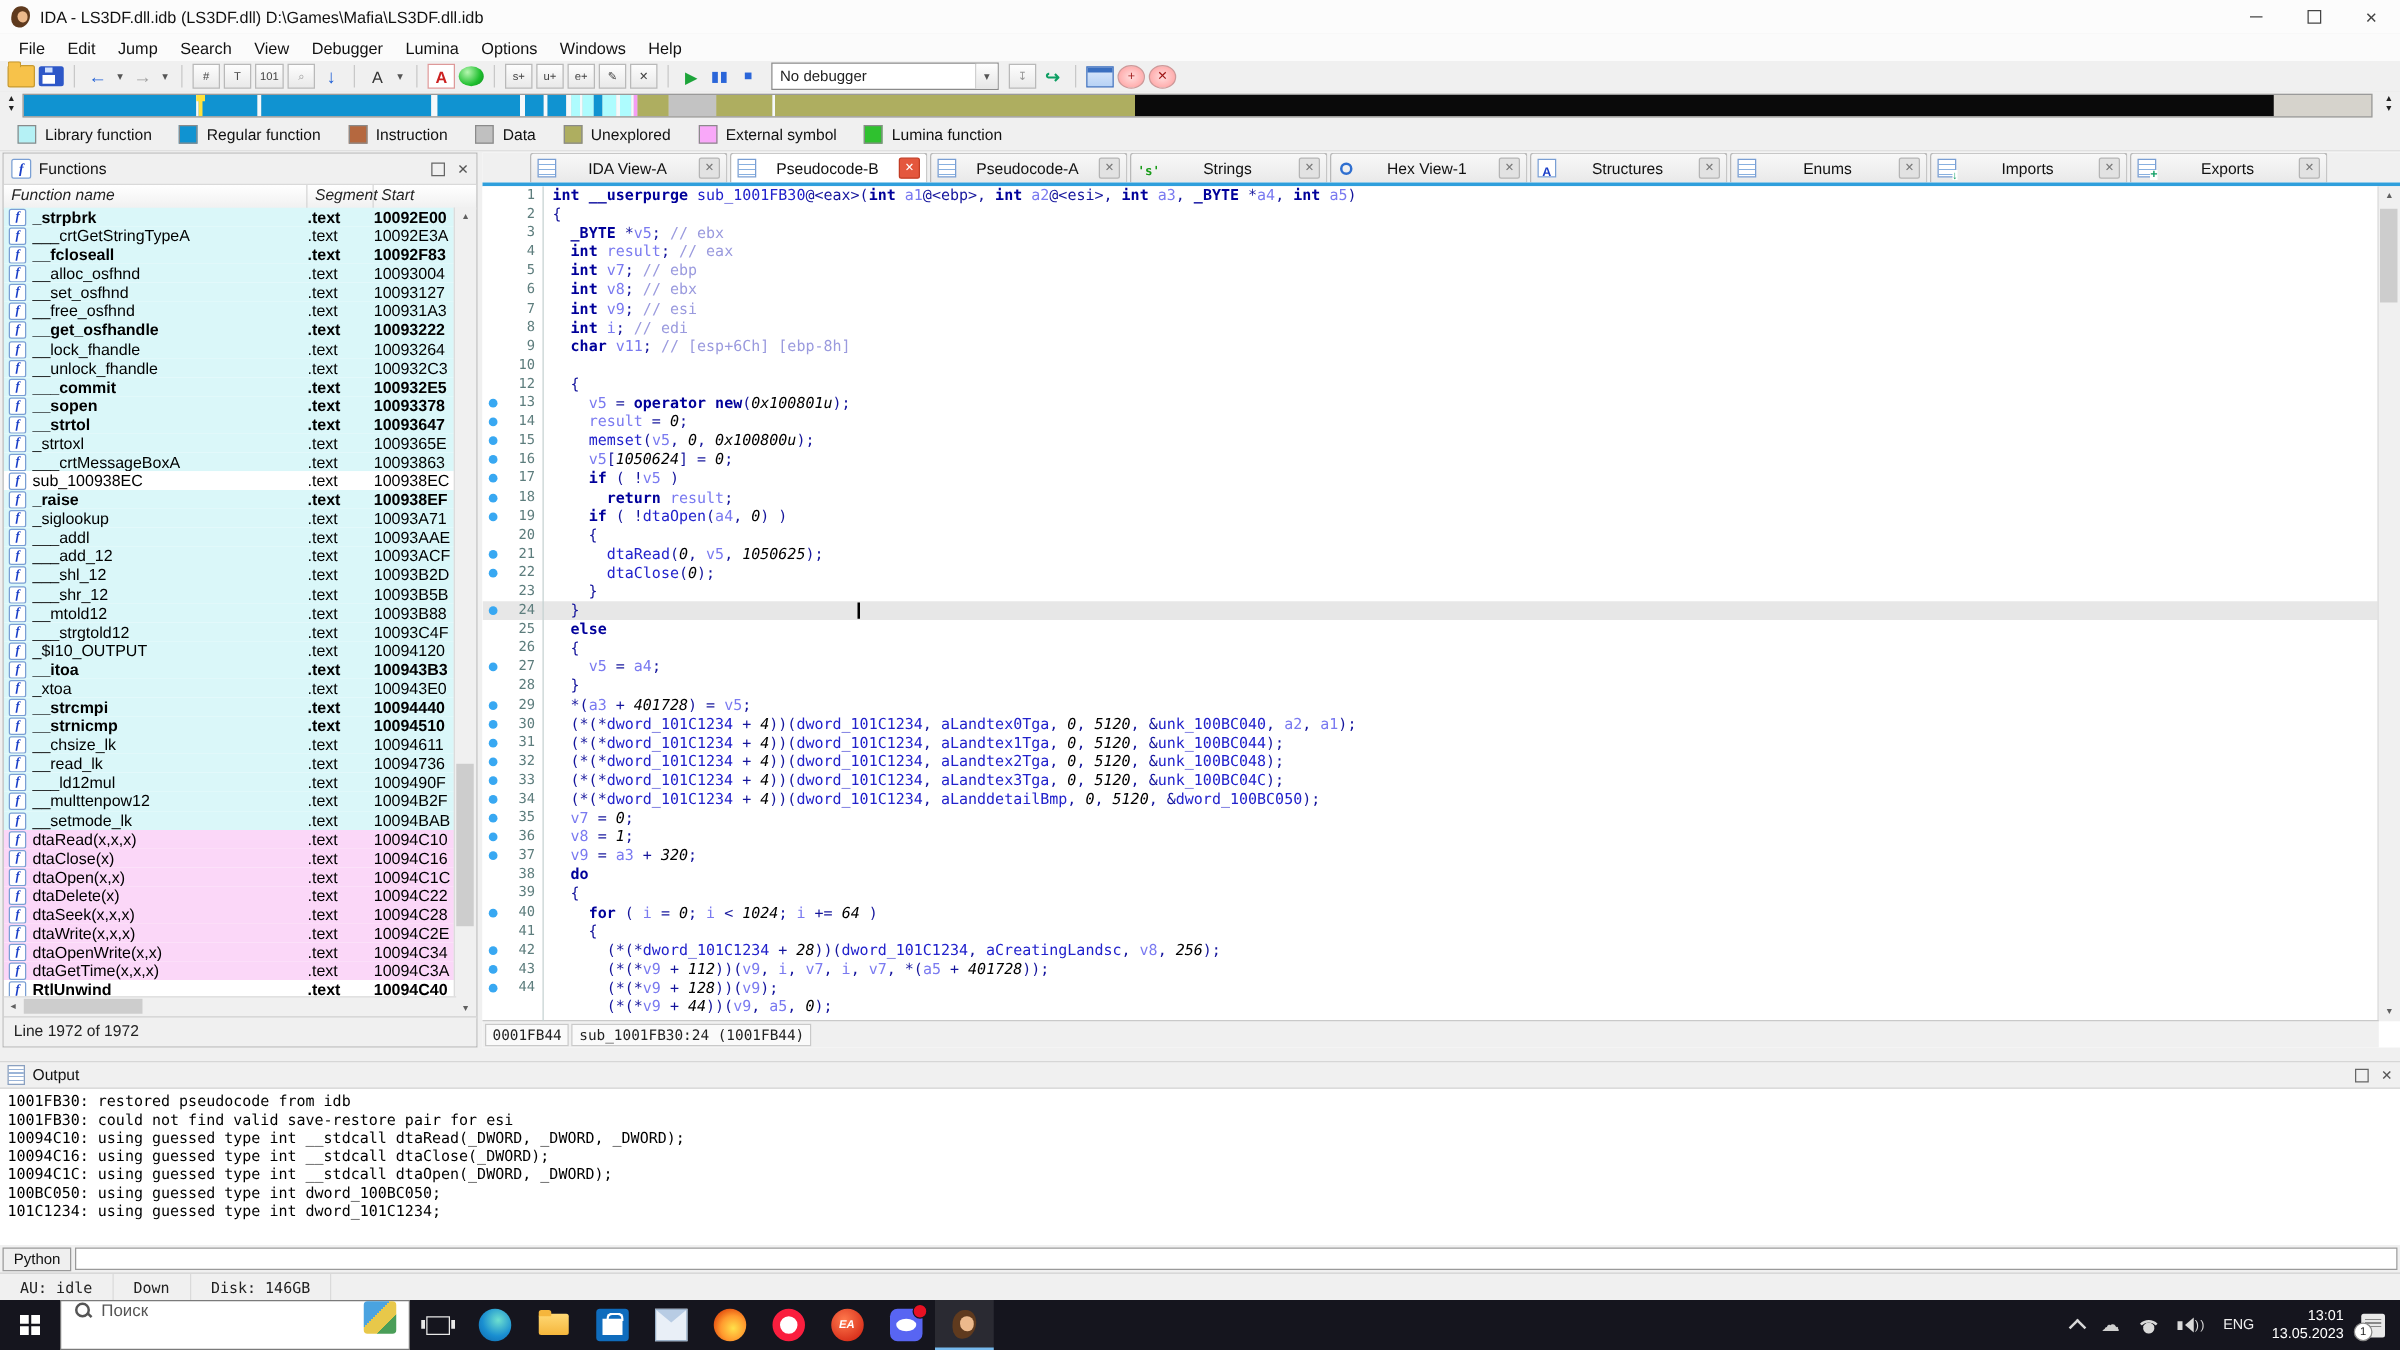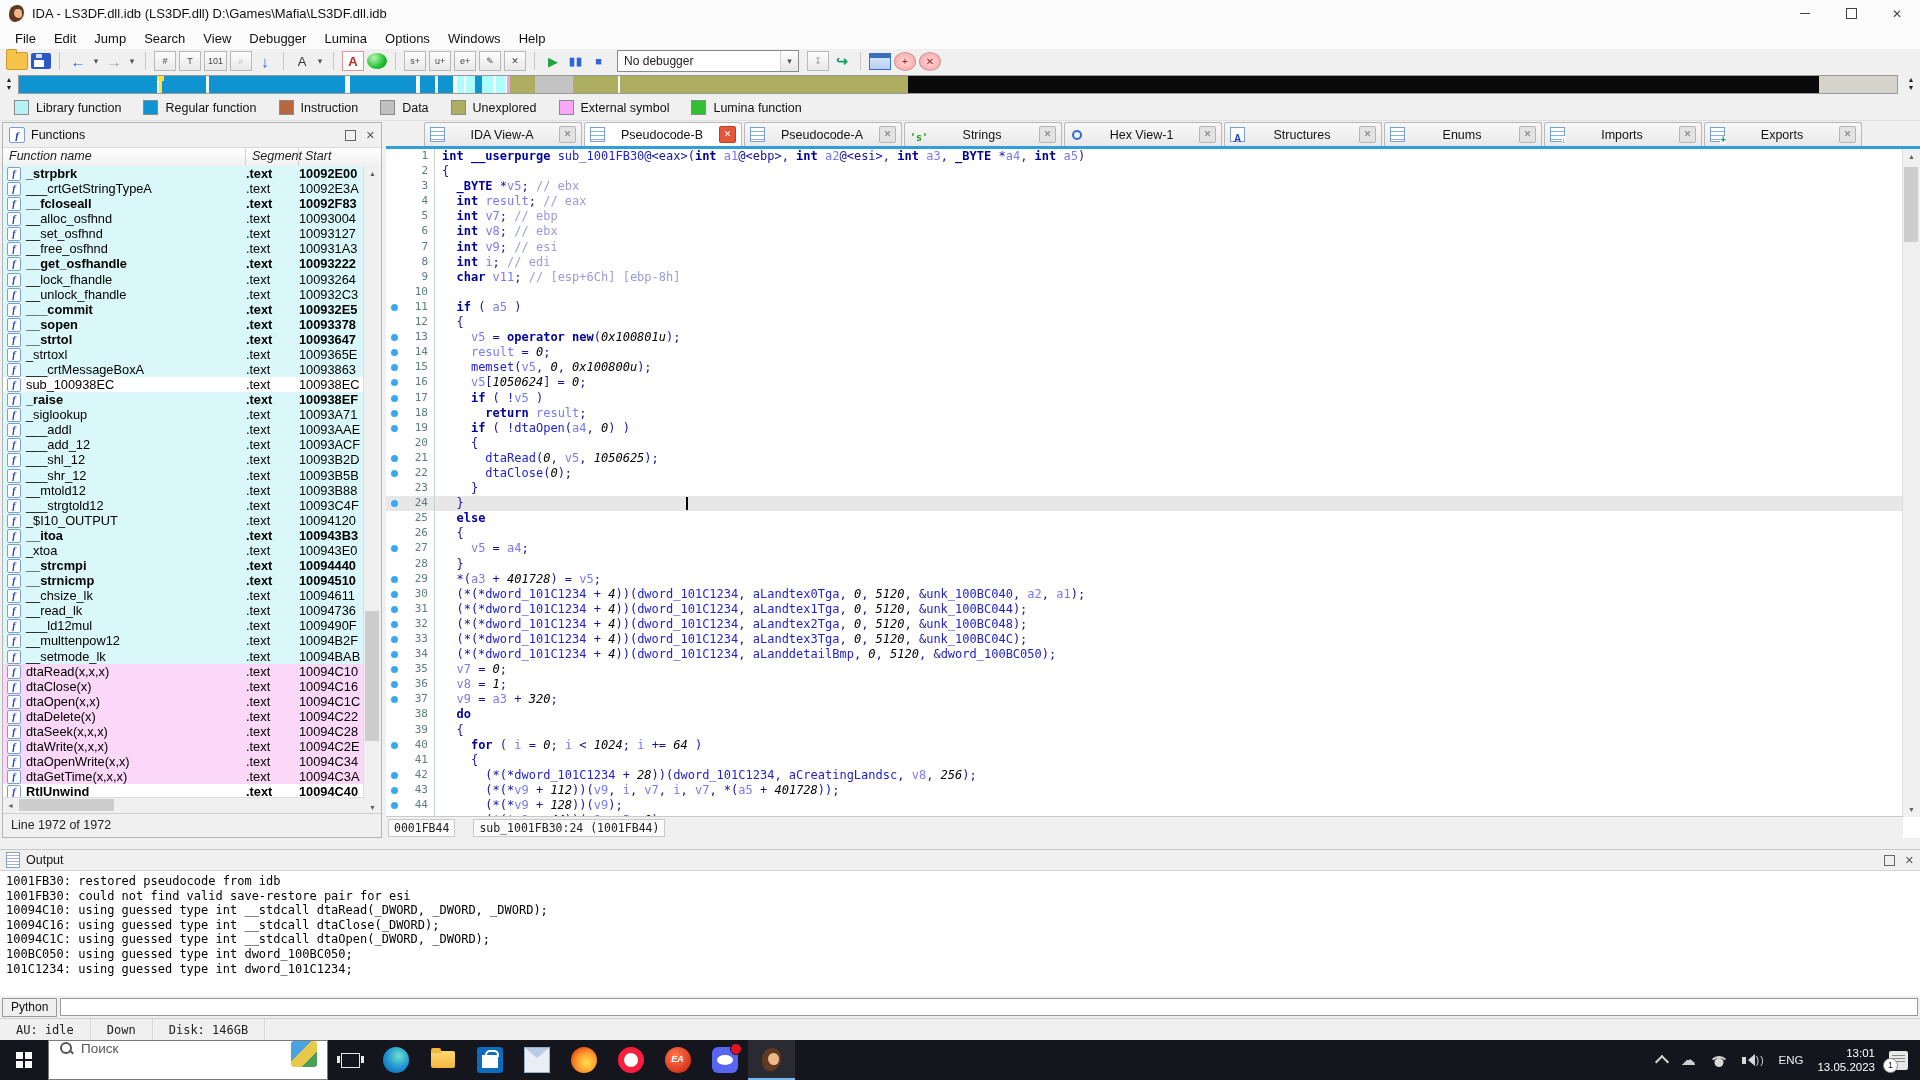--- a/index.html
+++ b/index.html
@@ -146,21 +146,21 @@
   .cd.dot{background:#38a8f2;}
   .cn{position:absolute;left:14px;width:28px;text-align:right;color:#5d7d7d;font-size:11px;}
   .ct{position:absolute;left:56px;}
   .caret{position:absolute;left:300px;top:1px;width:1.5px;height:13px;background:#000;}
   .kw{color:#00009a;font-weight:bold;}
   .gl{color:#2222cc;}
   .vr{color:#7a7af0;}
   .nm{color:#000000;font-style:italic;}
   .cm{color:#9a9ade;}
   #code-status{position:absolute;left:0;right:17px;bottom:0;height:21px;background:#f0f0f0;
-    border-top:1px solid #c9c9c9;display:flex;align-items:center;padding-left:2px;gap:18px;
+    border-top:1px solid #c9c9c9;display:flex;align-items:center;padding-left:2px;gap:2px;
     font:11.5px "DejaVu Sans Mono",monospace;color:#222;}
   .cs-cell{background:#fafafa;border:1px solid #c9c9c9;padding:1px 5px;}
   #code-vsb{position:absolute;right:0;top:27px;width:17px;bottom:21px;background:#f0f0f0;
     border-left:1px solid #dcdcdc;}
   #code-vthumb{top:18px;height:75px;}
   
   #output{position:absolute;left:0;right:0;top:849px;height:169px;background:#fff;
     border-top:1px solid #c9c9c9;box-sizing:border-box;}
   .otitle{height:20px;background:#f0f0f0;border-bottom:1px solid #d4d4d4;display:flex;
     align-items:center;padding:0 6px;gap:6px;}
@@ -730,21 +730,20 @@
       <div class="cl"><span class="cd"></span><span class="cn">1</span><span class="ct"><span class="kw">int</span> <span class="kw">__userpurge</span> <span class="gl">sub_1001FB30</span>@&lt;eax&gt;(<span class="kw">int</span> <span class="vr">a1</span>@&lt;ebp&gt;, <span class="kw">int</span> <span class="vr">a2</span>@&lt;esi&gt;, <span class="kw">int</span> <span class="vr">a3</span>, <span class="kw">_BYTE</span> *<span class="vr">a4</span>, <span class="kw">int</span> <span class="vr">a5</span>)</span></div>
       <div class="cl"><span class="cd"></span><span class="cn">2</span><span class="ct">{</span></div>
       <div class="cl"><span class="cd"></span><span class="cn">3</span><span class="ct">  <span class="kw">_BYTE</span> *<span class="vr">v5</span>; <span class="cm">// ebx</span></span></div>
       <div class="cl"><span class="cd"></span><span class="cn">4</span><span class="ct">  <span class="kw">int</span> <span class="vr">result</span>; <span class="cm">// eax</span></span></div>
       <div class="cl"><span class="cd"></span><span class="cn">5</span><span class="ct">  <span class="kw">int</span> <span class="vr">v7</span>; <span class="cm">// ebp</span></span></div>
       <div class="cl"><span class="cd"></span><span class="cn">6</span><span class="ct">  <span class="kw">int</span> <span class="vr">v8</span>; <span class="cm">// ebx</span></span></div>
       <div class="cl"><span class="cd"></span><span class="cn">7</span><span class="ct">  <span class="kw">int</span> <span class="vr">v9</span>; <span class="cm">// esi</span></span></div>
       <div class="cl"><span class="cd"></span><span class="cn">8</span><span class="ct">  <span class="kw">int</span> <span class="vr">i</span>; <span class="cm">// edi</span></span></div>
       <div class="cl"><span class="cd"></span><span class="cn">9</span><span class="ct">  <span class="kw">char</span> <span class="vr">v11</span>; <span class="cm">// [esp+6Ch] [ebp-8h]</span></span></div>
       <div class="cl"><span class="cd"></span><span class="cn">10</span><span class="ct"></span></div>
-      <div class="cl"><span class="cd dot"></span><span class="cn">11</span><span class="ct">  <span class="kw">if</span> ( <span class="vr">a5</span> )</span></div>
       <div class="cl"><span class="cd"></span><span class="cn">12</span><span class="ct">  {</span></div>
       <div class="cl"><span class="cd dot"></span><span class="cn">13</span><span class="ct">    <span class="vr">v5</span> = <span class="kw">operator</span> <span class="kw">new</span>(<span class="nm">0x100801u</span>);</span></div>
       <div class="cl"><span class="cd dot"></span><span class="cn">14</span><span class="ct">    <span class="vr">result</span> = <span class="nm">0</span>;</span></div>
       <div class="cl"><span class="cd dot"></span><span class="cn">15</span><span class="ct">    <span class="gl">memset</span>(<span class="vr">v5</span>, <span class="nm">0</span>, <span class="nm">0x100800u</span>);</span></div>
       <div class="cl"><span class="cd dot"></span><span class="cn">16</span><span class="ct">    <span class="vr">v5</span>[<span class="nm">1050624</span>] = <span class="nm">0</span>;</span></div>
       <div class="cl"><span class="cd dot"></span><span class="cn">17</span><span class="ct">    <span class="kw">if</span> ( !<span class="vr">v5</span> )</span></div>
       <div class="cl"><span class="cd dot"></span><span class="cn">18</span><span class="ct">      <span class="kw">return</span> <span class="vr">result</span>;</span></div>
       <div class="cl"><span class="cd dot"></span><span class="cn">19</span><span class="ct">    <span class="kw">if</span> ( !<span class="gl">dtaOpen</span>(<span class="vr">a4</span>, <span class="nm">0</span>) )</span></div>
       <div class="cl"><span class="cd"></span><span class="cn">20</span><span class="ct">    {</span></div>
       <div class="cl"><span class="cd dot"></span><span class="cn">21</span><span class="ct">      <span class="gl">dtaRead</span>(<span class="nm">0</span>, <span class="vr">v5</span>, <span class="nm">1050625</span>);</span></div>

